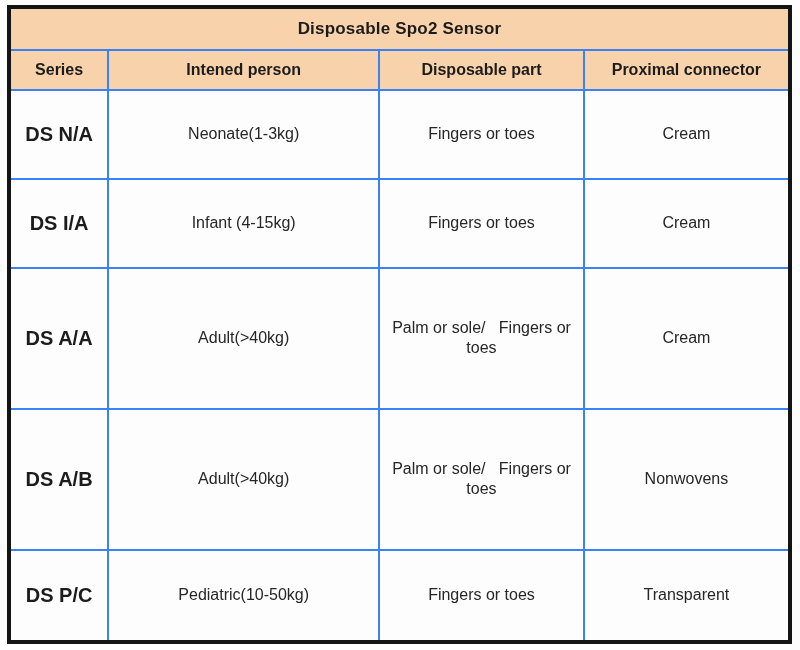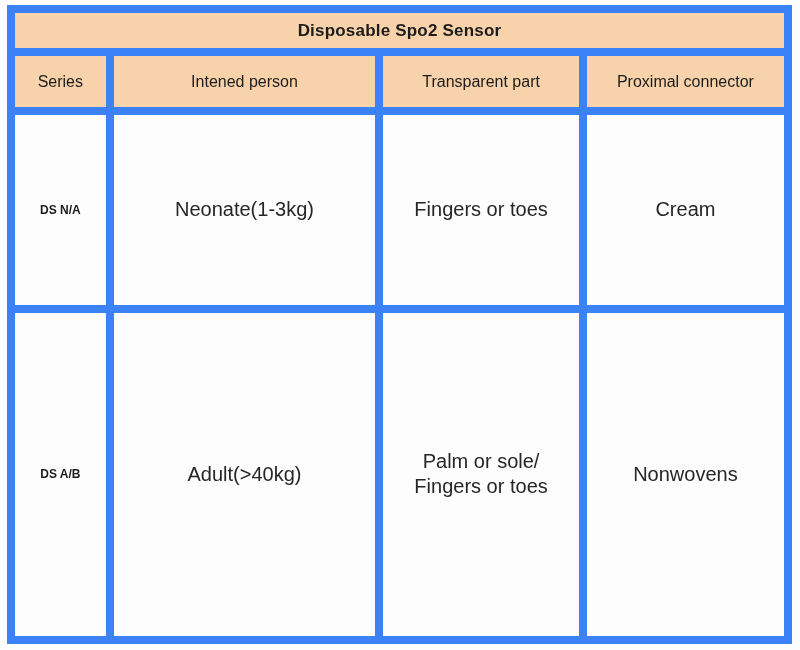--- a/index.html
+++ b/index.html
@@ -12,45 +12,45 @@
     font-family: "Liberation Sans", "DejaVu Sans", sans-serif;
   }
   table.spec-table {
     width: 100%;
     height: 639px;
     border-collapse: collapse;
     table-layout: fixed;
     border: 4px solid #141414;
   }
   th, td {
-    border: 8px solid #3b82f6;
+    border: 2px solid #3b82f6;
     text-align: center;
     vertical-align: middle;
     padding: 2px 6px;
     color: #1c1c1c;
   }
   tr.title-row td {
     background: #f8d2aa;
     font-weight: bold;
     font-size: 17px;
     height: 43px;
     letter-spacing: 0.2px;
   }
   tr.head-row th {
     background: #f8d2aa;
-    font-weight: normal;
+    font-weight: bold;
     font-size: 16px;
-    height: 59px;
+    height: 40px;
   }
   td.series-cell {
     font-weight: bold;
-    font-size: 12px;
+    font-size: 20px;
   }
   td.data-cell {
-    font-size: 20px;
+    font-size: 16px;
     color: #262626;
     white-space: pre-wrap;
     line-height: 1.25;
   }
   col.c-series { width: 12.7%; }
   col.c-person { width: 34.7%; }
   col.c-part   { width: 26.2%; }
   col.c-conn   { width: 26.4%; }
 </style>
 </head>
@@ -64,30 +64,48 @@
         <col class="c-part">
         <col class="c-conn">
     </colgroup>
     <tbody>
       <tr class="title-row">
         <td colspan="4">Disposable Spo2 Sensor</td>
       </tr>
       <tr class="head-row">
         <th>Series</th>
         <th>Intened person</th>
-        <th>Transparent part</th>
+        <th>Disposable part</th>
         <th>Proximal connector</th>
       </tr>
       <tr>
         <td class="series-cell">DS N/A</td>
         <td class="data-cell">Neonate(1-3kg)</td>
         <td class="data-cell">Fingers or toes</td>
         <td class="data-cell">Cream</td>
       </tr>
       <tr>
+        <td class="series-cell">DS I/A</td>
+        <td class="data-cell">Infant (4-15kg)</td>
+        <td class="data-cell">Fingers or toes</td>
+        <td class="data-cell">Cream</td>
+      </tr>
+      <tr>
+        <td class="series-cell">DS A/A</td>
+        <td class="data-cell">Adult(&gt;40kg)</td>
+        <td class="data-cell">Palm or sole/   Fingers or toes</td>
+        <td class="data-cell">Cream</td>
+      </tr>
+      <tr>
         <td class="series-cell">DS A/B</td>
         <td class="data-cell">Adult(&gt;40kg)</td>
         <td class="data-cell">Palm or sole/   Fingers or toes</td>
         <td class="data-cell">Nonwovens</td>
+      </tr>
+      <tr>
+        <td class="series-cell">DS P/C</td>
+        <td class="data-cell">Pediatric(10-50kg)</td>
+        <td class="data-cell">Fingers or toes</td>
+        <td class="data-cell">Transparent</td>
       </tr>
     </tbody>
   </table>
 </div>
 
 </body></html>

